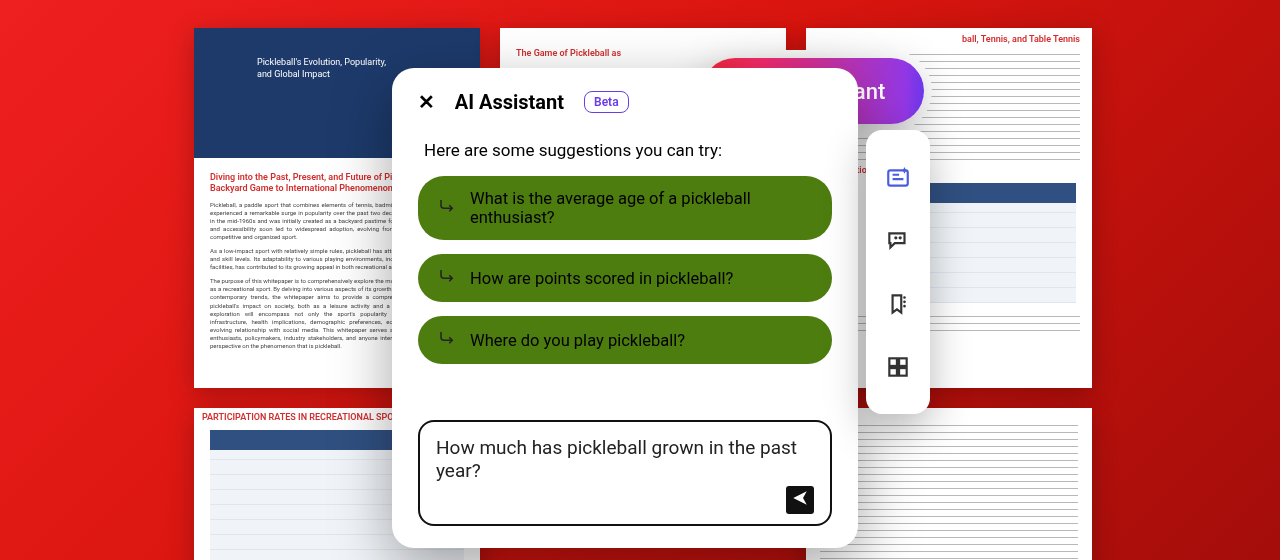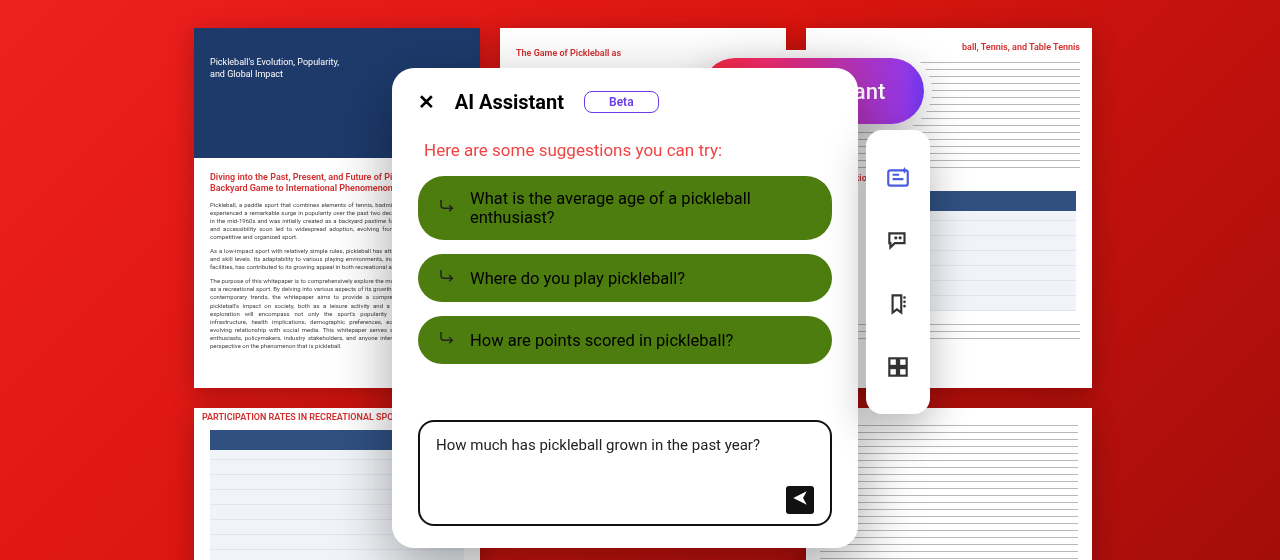--- a/index.html
+++ b/index.html
@@ -36,20 +36,21 @@
     font-family: Impact, "Arial Black", sans-serif;
     font-size: 30px;
     line-height: 1.05;
     letter-spacing: .5px;
   }
   .cover-sub {
     margin-top:10px;
     font-size:9px;
     line-height:1.35;
     max-width:130px;
+    margin-left:47px;
   }
   .doc-body { padding:14px 16px; }
   .doc-heading { color:#d22e2e; font-size:9px; font-weight:600; line-height:1.25; }
   .doc-para {
     font-size:6px;
     line-height:1.35;
     color:#444;
     margin-top:6px;
     text-align:justify;
   }
@@ -92,43 +93,43 @@
     display:flex; flex-direction:column;
   }
   .panel-head { display:flex; align-items:center; gap:20px; margin-bottom:22px; }
   .close-x { font-size:20px; font-weight:700; cursor:pointer; }
   .panel-title { font-size:20px; font-weight:700; }
   .beta-badge {
     border:1.5px solid #6a3ce8;
     color:#6a3ce8;
     font-size:12px; font-weight:600;
     border-radius:8px;
-    padding:3px 24px;
-  }
-  .intro { font-size:17px; color:#ef4444; margin: 4px 6px 16px; }
+    padding:3px 9px;
+  }
+  .intro { font-size:17px; color:#000000; margin: 4px 6px 16px; }
   .sugg {
     display:flex; align-items:center; gap:14px;
     background:#4d7c0f;
     border-radius:26px;
     padding:13px 20px;
     margin-bottom:14px;
     font-size:16.5px;
     cursor:pointer;
   }
   .sugg svg { width:18px; height:18px; stroke:#222; fill:none; stroke-width:2; }
 
   .input-wrap {
     margin-top:auto;
     border:2px solid #111;
     border-radius:16px;
     padding:14px 16px 10px;
     height:106px;
     display:flex; flex-direction:column;
   }
-  .input-text { font-size:15px; color:#222; flex:1; }
+  .input-text { font-size:19px; color:#222; flex:1; }
   .send-row { display:flex; justify-content:flex-end; }
   .send-btn {
     width:28px; height:28px;
     background:#111; border-radius:3px;
     display:flex; align-items:center; justify-content:center;
     cursor:pointer;
   }
   .send-btn svg { width:18px; height:18px; fill:#fff; }
 
   
@@ -168,21 +169,21 @@
   </div>
 </div>
 
 <div class="page page-mid-top">
   <div style="padding:20px 16px 0">
     <div class="doc-heading">The Game of Pickleball as</div>
   </div>
 </div>
 
 <div class="page page-right-top">
-  <div style="padding:14px 12px 6px">
+  <div style="padding:6px 12px 6px">
     <div class="doc-heading" style="text-align:right">ball, Tennis, and Table Tennis</div>
   </div>
   <div style="padding:0 12px; height:110px">
       <div class="grey-lines"></div>
     </div>
   <div class="mini-head" style="padding-left:14px">Participation</div>
   <div class="mini-table right">
       <div class="mini-table-header"></div>
     </div>
   <div style="padding:4px 12px; height:30px">
@@ -227,28 +228,28 @@
           <path d="M4 4v7a4 4 0 0 0 4 4h11"></path>
           <path d="M15 11l4 4-4 4"></path>
         </svg></span>
     <span>What is the average age of a pickleball enthusiast?</span>
   </div>
   <div class="sugg">
     <span><svg viewBox="0 0 24 24">
           <path d="M4 4v7a4 4 0 0 0 4 4h11"></path>
           <path d="M15 11l4 4-4 4"></path>
         </svg></span>
-    <span>Where do you play pickleball?</span>
+    <span>How are points scored in pickleball?</span>
   </div>
   <div class="sugg">
     <span><svg viewBox="0 0 24 24">
           <path d="M4 4v7a4 4 0 0 0 4 4h11"></path>
           <path d="M15 11l4 4-4 4"></path>
         </svg></span>
-    <span>How are points scored in pickleball?</span>
+    <span>Where do you play pickleball?</span>
   </div>
 
   <div class="input-wrap">
     <div class="input-text">How much has pickleball grown in the past year?</div>
     <div class="send-row">
       <div class="send-btn">
         <span>
           <svg viewBox="0 0 24 24">
               <path d="M3 12l18-9-5 9 5 9z"></path>
             </svg>

